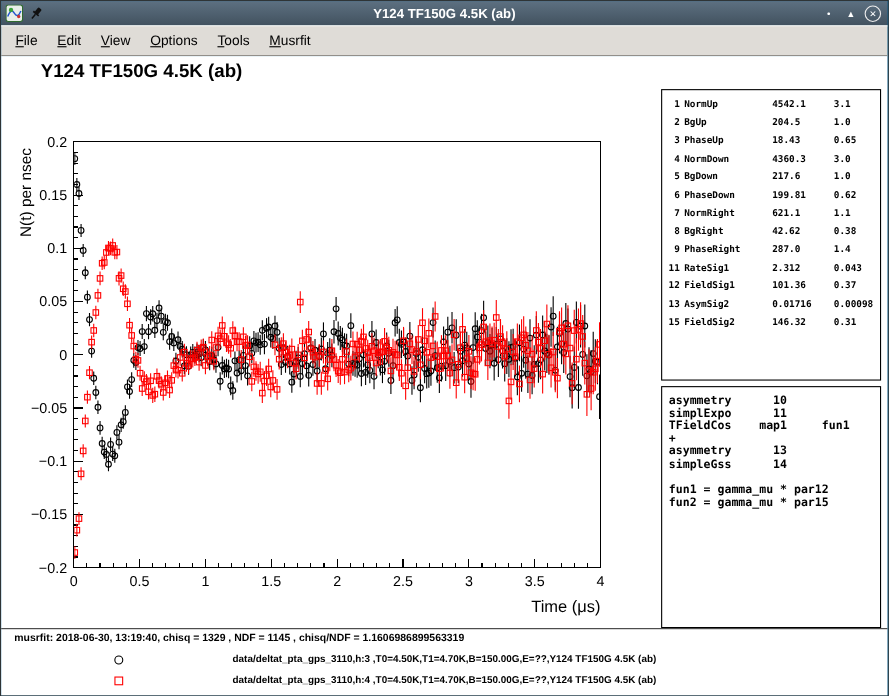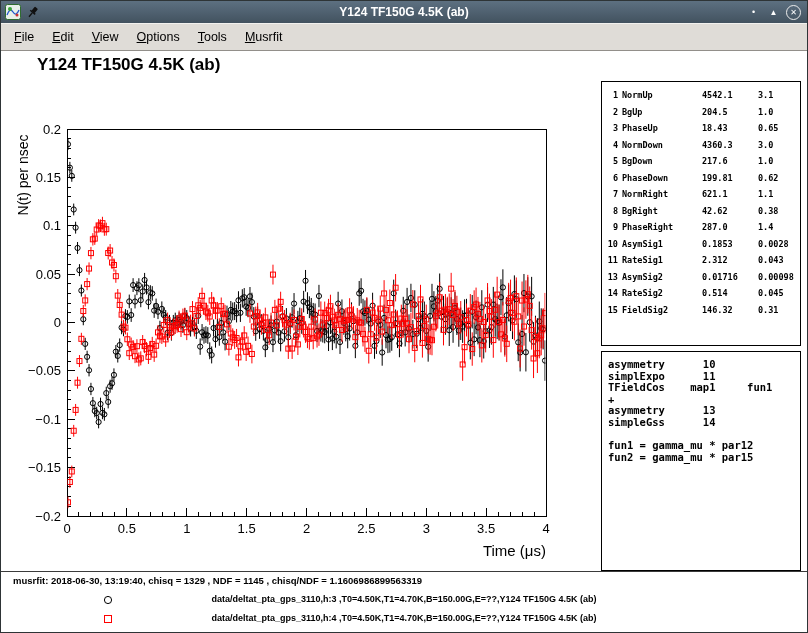--- a/index.html
+++ b/index.html
@@ -1274,42 +1274,36 @@
           <span class="pval">42.62</span>
           <span class="perr">0.38</span>
         </div>
         <div class="prow">
           <span class="pidx">9</span>
           <span class="pname">PhaseRight</span>
           <span class="pval">287.0</span>
           <span class="perr">1.4</span>
         </div>
         <div class="prow">
-          <span class="pidx">10</span>
-          <span class="pname">AsymSig1</span>
-          <span class="pval">0.1853</span>
-          <span class="perr">0.0028</span>
-        </div>
-        <div class="prow">
           <span class="pidx">11</span>
           <span class="pname">RateSig1</span>
           <span class="pval">2.312</span>
           <span class="perr">0.043</span>
+        </div>
+        <div class="prow">
+          <span class="pidx">12</span>
+          <span class="pname">FieldSig1</span>
+          <span class="pval">101.36</span>
+          <span class="perr">0.37</span>
         </div>
         <div class="prow">
           <span class="pidx">13</span>
           <span class="pname">AsymSig2</span>
           <span class="pval">0.01716</span>
           <span class="perr">0.00098</span>
-        </div>
-        <div class="prow">
-          <span class="pidx">14</span>
-          <span class="pname">RateSig2</span>
-          <span class="pval">0.514</span>
-          <span class="perr">0.045</span>
         </div>
         <div class="prow">
           <span class="pidx">15</span>
           <span class="pname">FieldSig2</span>
           <span class="pval">146.32</span>
           <span class="perr">0.31</span>
         </div>
       </div>
 
     <div class="theory-box">

